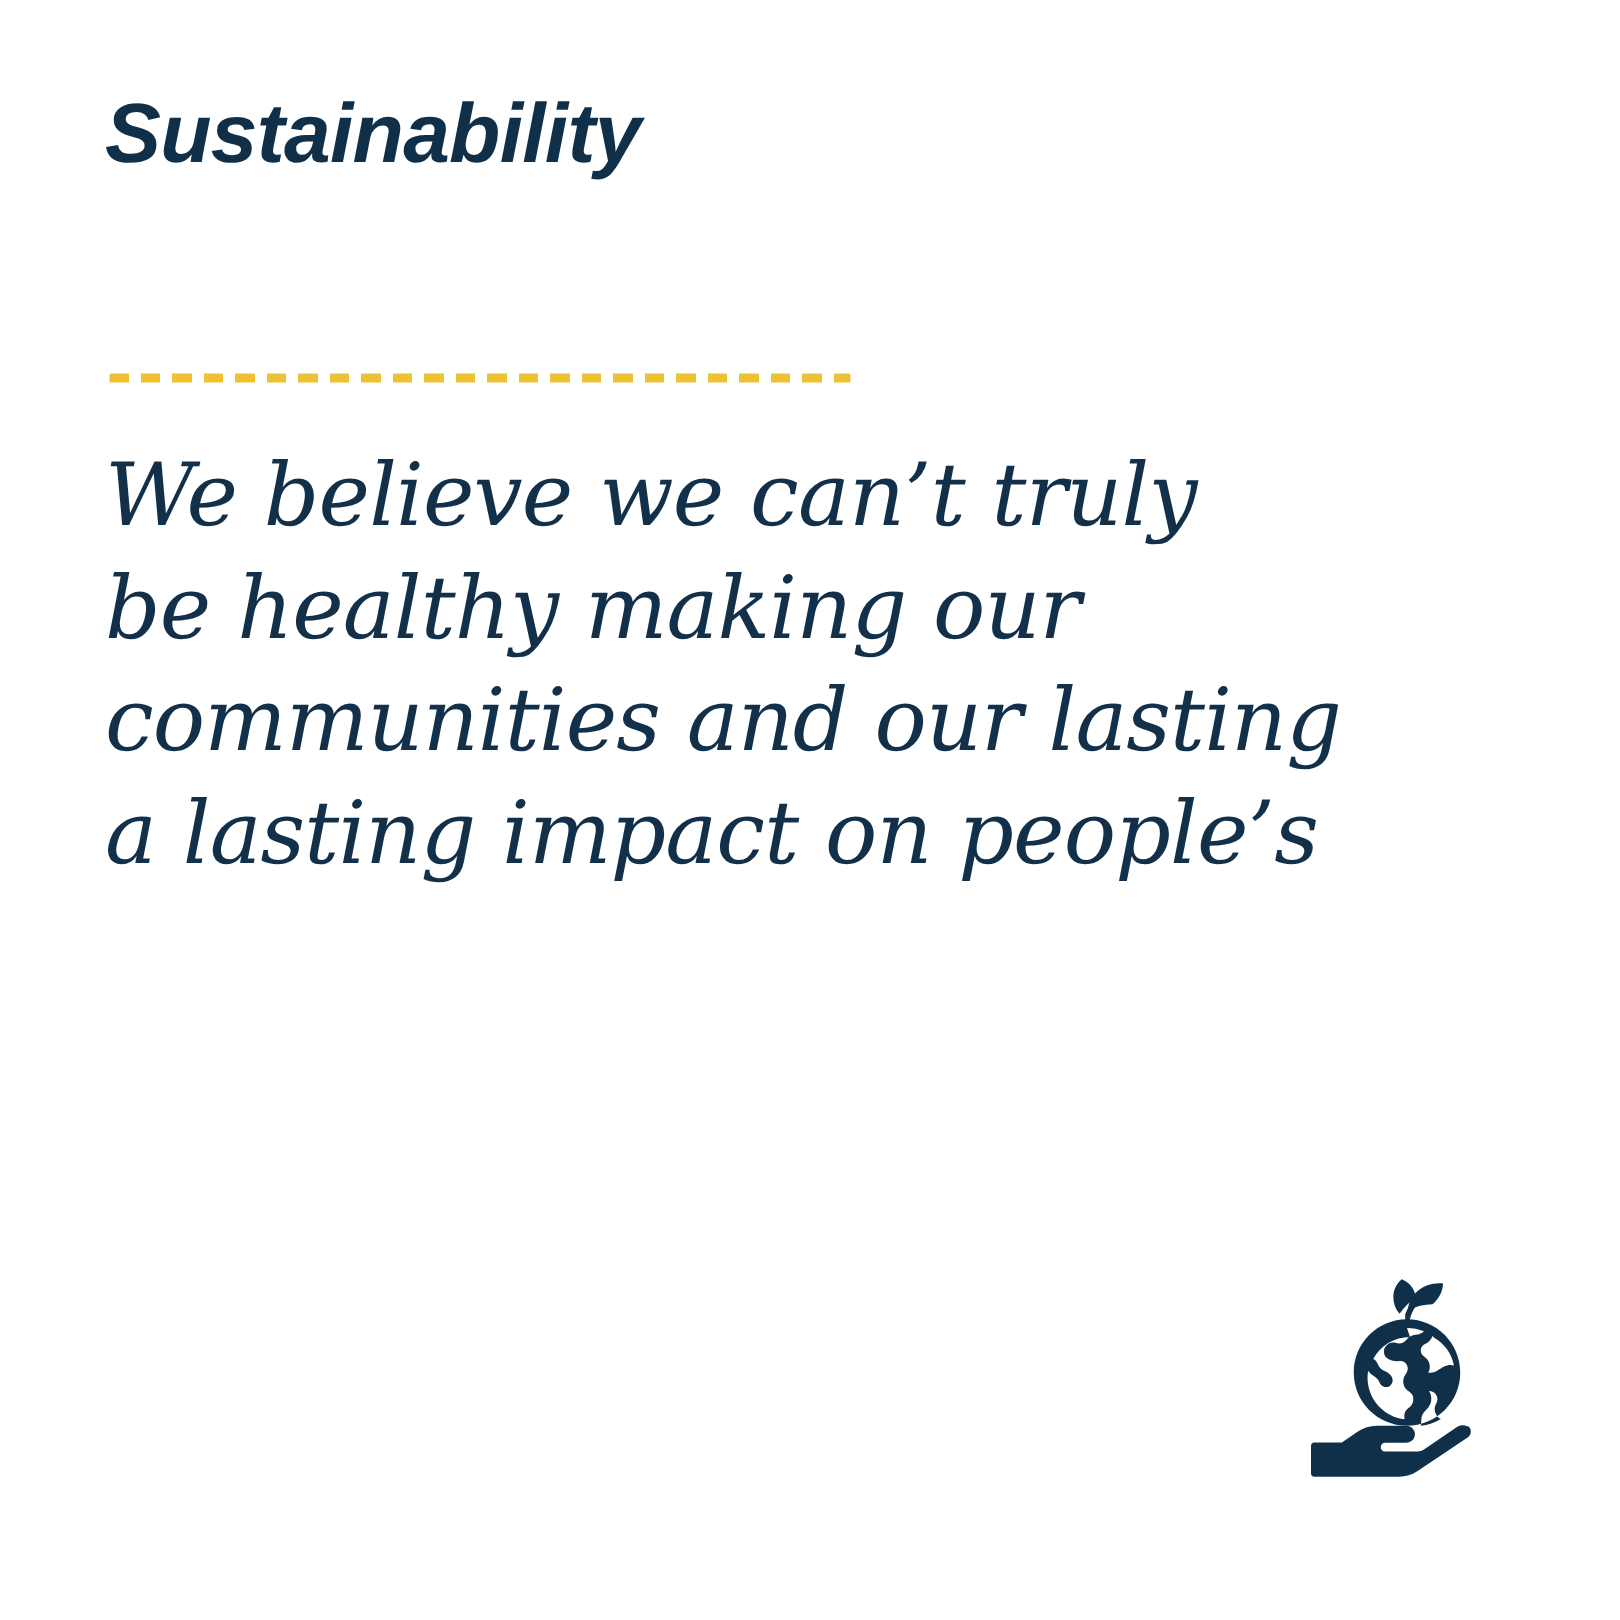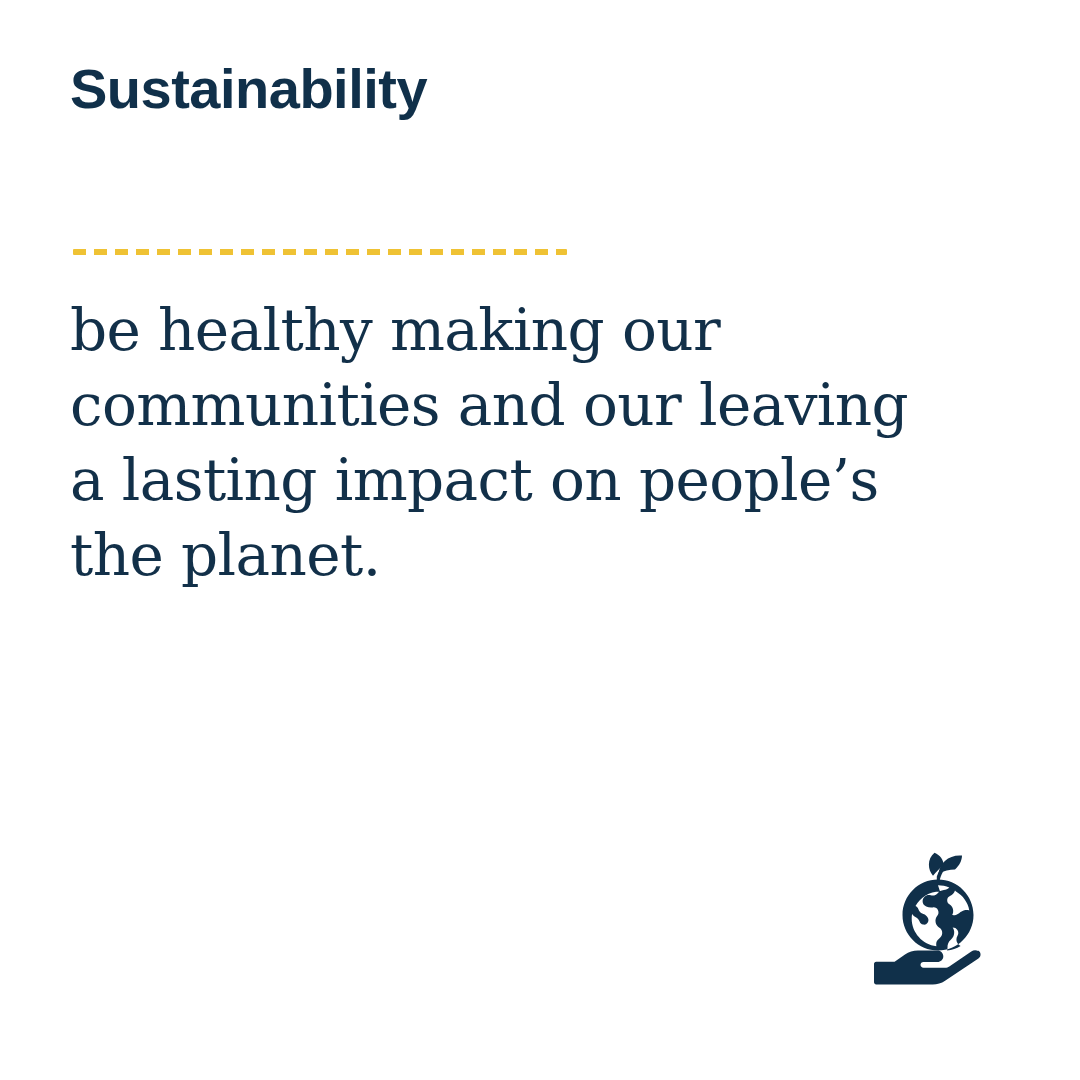--- a/index.html
+++ b/index.html
@@ -14,20 +14,21 @@
     font-family: "Liberation Sans", sans-serif;
     overflow: hidden;
   }
 
   .card {
     position: relative;
     width: 1080px;
     height: 884px;
     background: #ffffff;
     box-sizing: border-box;
+    font-style: italic;
   }
 
   
   .headline {
     position: absolute;
     left: 70px;
     top: 56px;
     width: 820px;
     margin: 0;
     color: #10304a;
@@ -96,24 +97,24 @@
 
 <div class="card">
 
   <h1 class="headline">
     <span class="hl-line">Sustainability</span>
   </h1>
 
   <div class="divider"></div>
 
   <p class="body-copy">
+    <span class="bl">We believe we can’t truly</span>
     <span class="bl">be healthy making our</span>
-    <span class="bl">communities and our leaving</span>
+    <span class="bl">communities and our lasting</span>
     <span class="bl">a lasting impact on people’s</span>
-    <span class="bl">the planet.</span>
   </p>
 
   <div class="eco-icon">
     <svg viewBox="0 0 160 160" xmlns="http://www.w3.org/2000/svg" aria-hidden="true">
       <g fill="#10304a">
 
         <path d="M76.5 14.8c-3.6 2.9-5.6 7.3-5.6 12.0 0 4.2 1.5 8.0 4.1 11.0 3.4-4.4 7.0-8.0 10.8-10.9 -0.4 -5.1 -3.6 -9.7 -9.3 -12.1z"></path>
 
         <path d="M104.0 17.6c-6.6 -0.6 -12.7 1.3 -17.1 5.3 -3.9 3.5 -6.0 8.0 -6.3 12.6 5.3 -2.6 10.9 -4.0 16.4 -4.0 4.4 -3.8 6.9 -8.7 7.0 -13.9z"></path>
 

